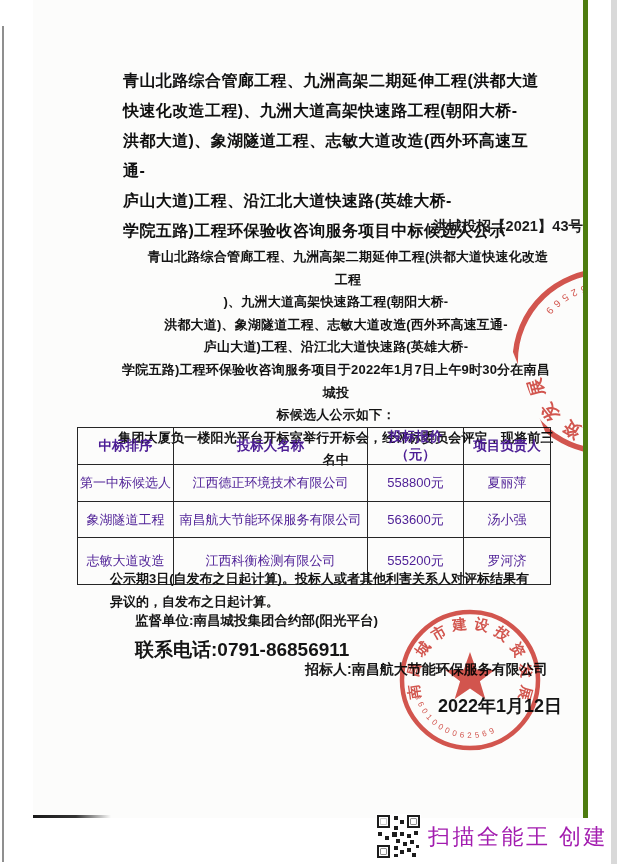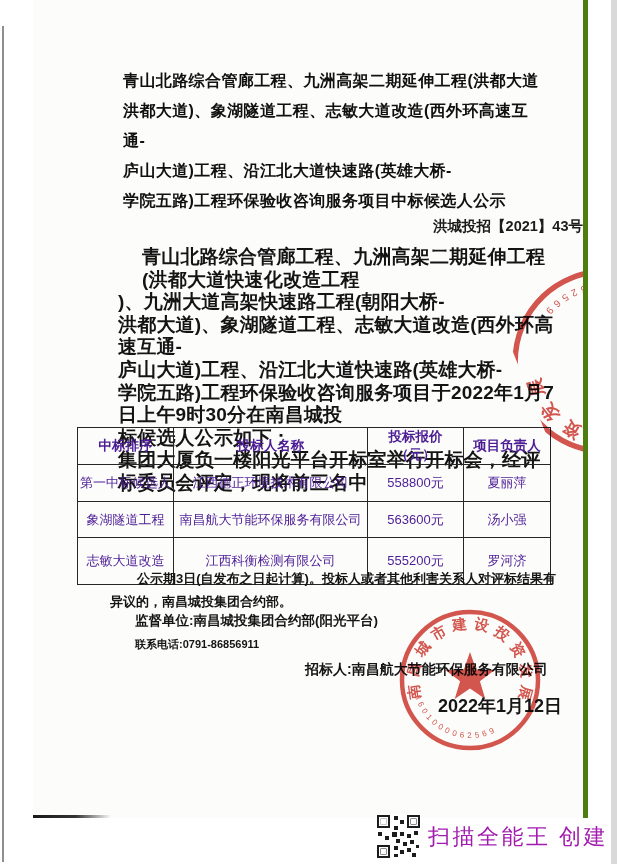--- a/index.html
+++ b/index.html
@@ -14,57 +14,58 @@
     background:#fcfcfb;overflow:hidden;border-right:5px solid #4d7c0f;
   }
   .page-bottom-edge{
     position:absolute;left:33px;top:815px;width:78px;height:3px;
     background:linear-gradient(to right,#191919 0%,#333 55%,rgba(60,60,60,0) 100%);
   }
   .title{position:absolute;left:90px;top:66px;width:420px;font-size:16px;line-height:30px;
          font-weight:700;letter-spacing:0.4px;color:#101010;}
   .doc-number{position:absolute;left:0;top:217px;width:550px;text-align:right;
               font-size:14.5px;font-weight:600;color:#1c1c1c;}
-  .body-para{position:absolute;left:85px;top:246px;width:436px;font-size:19px;line-height:22.6px;
-             font-weight:600;letter-spacing:0.2px;color:#141414;}
+  .body-para{position:absolute;left:85px;top:246px;width:436px;font-size:13px;line-height:22.6px;
+             font-weight:600;letter-spacing:0.2px;color:#141414;text-align:center;}
   .body-para .indent1{margin-left:24px;}
   table.bid-table{
     position:absolute;left:44px;top:427px;border-collapse:collapse;table-layout:fixed;
     font-size:13px;color:#4c1d95;
   }
   table.bid-table td,table.bid-table th{
     border:1.6px solid #262626;text-align:center;vertical-align:middle;
     padding:0 2px;font-weight:500;
   }
   table.bid-table th{font-size:13.5px;font-weight:700;}
   .notice-para{position:absolute;left:77px;top:568px;width:452px;font-size:13px;line-height:22.5px;
                font-weight:600;color:#141414;}
-  .notice-para .indent1{margin-left:27px;}
+  .notice-para .indent1{}
   .supervisor-line{position:absolute;left:102px;top:612px;font-size:13.5px;font-weight:600;text-align:center;}
-  .phone-line{position:absolute;left:102px;top:637px;font-size:11px;font-weight:600;}
+  .phone-line{position:absolute;left:102px;top:637px;font-size:19px;font-weight:600;}
   .tenderer-line{position:absolute;left:272px;top:661px;font-size:14px;font-weight:700;}
   .date-line{position:absolute;left:405px;top:688px;font-size:18px;font-weight:600;margin-top:6px;}
   .seal{position:absolute;mix-blend-mode:multiply;opacity:0.88;}
   .seal-bottom{left:352px;top:595px;width:170px;height:170px;}
   .seal-right{left:487px;top:240px;width:200px;height:220px;transform:rotate(158deg);}
   .seal text{font-family:"Liberation Sans",sans-serif;fill:#cf3e36;}
   .qr-code{position:absolute;left:376px;top:814px;width:45px;height:45px;}
   .camscanner-label{position:absolute;left:428px;top:822px;font-size:22px;letter-spacing:2.5px;
                     color:#a21caf;font-weight:500;text-align:center;}
 </style>
 </head>
 <body>
 
 <div class="left-edge-line"></div>
 <div class="right-edge-strip"></div>
 
 <div class="page">
 
   <div class="title">
     <div>青山北路综合管廊工程、九洲高架二期延伸工程(洪都大道</div>
+    <div>快速化改造工程)、九洲大道高架快速路工程(朝阳大桥-</div>
     <div>洪都大道)、象湖隧道工程、志敏大道改造(西外环高速互通-</div>
     <div>庐山大道)工程、沿江北大道快速路(英雄大桥-</div>
     <div>学院五路)工程环保验收咨询服务项目中标候选人公示</div>
   </div>
 
   <div class="doc-number">洪城投招【2021】43号</div>
 
   <div class="body-para">
     <div class="indent1">青山北路综合管廊工程、九洲高架二期延伸工程(洪都大道快速化改造工程</div>
     <div>)、九洲大道高架快速路工程(朝阳大桥-</div>
@@ -105,21 +106,21 @@
       <td>志敏大道改造</td>
       <td>江西科衡检测有限公司</td>
       <td>555200元</td>
       <td>罗河济</td>
     </tr>
   </tbody>
     </table>
 
   <div class="notice-para">
     <div class="indent1">公示期3日(自发布之日起计算)。投标人或者其他利害关系人对评标结果有</div>
-    <div>异议的，南昌城投集团合约部。</div>
+    <div>异议的，自发布之日起计算。</div>
   </div>
 
   <div class="supervisor-line">监督单位:南昌城投集团合约部(阳光平台)</div>
   <div class="phone-line">联系电话:0791-86856911</div>
   <div class="tenderer-line">招标人:南昌航大节能环保服务有限公司</div>
   <div class="date-line">2022年1月12日</div>
 
   <svg class="seal seal-bottom" viewBox="0 0 170 170">
     <circle cx="85" cy="85" r="68" fill="none" stroke="#cf3e36" stroke-width="4.5"></circle>
     <polygon fill="#cf3e36" points="85,57 91.1,74.6 109.7,75 94.9,86.2 100.3,104 85,93.4 69.7,104 75.1,86.2 60.3,75 78.9,74.6"></polygon>

